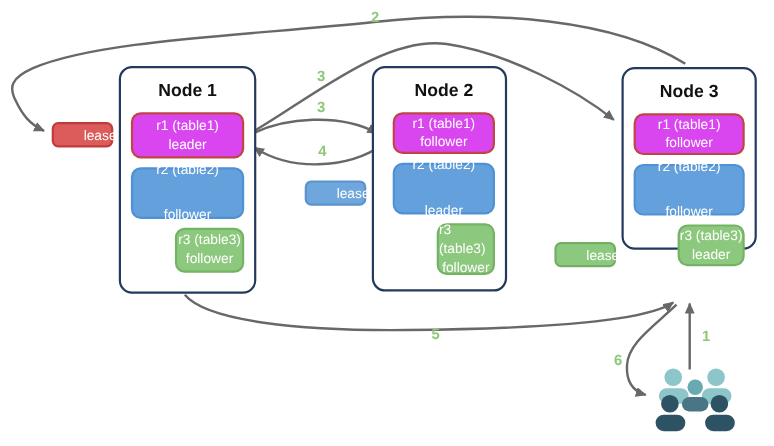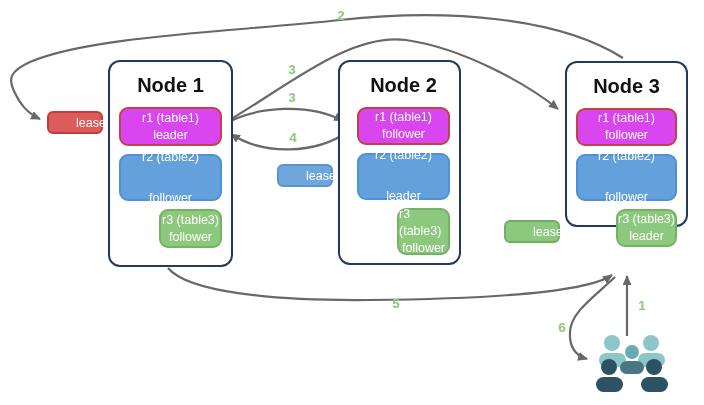--- a/index.html
+++ b/index.html
@@ -25,21 +25,21 @@
     border: 2px solid #24395e;
     border-radius: 12px;
     box-sizing: border-box;
     padding: 10px 9px 9px 9px;
     display: flex;
     flex-direction: column;
   }
   .node-title {
     text-align: center;
     font-weight: bold;
-    font-size: 20px;
+    font-size: 16px;
     color: #111111;
     margin: 2px 0 10px 0;
   }
   .replica {
     border-radius: 9px;
     height: 47px;
     margin-bottom: 8px;
     display: flex;
     flex-direction: column;
     align-items: center;

